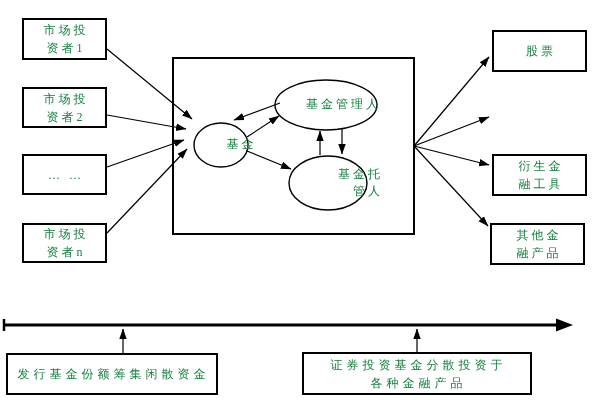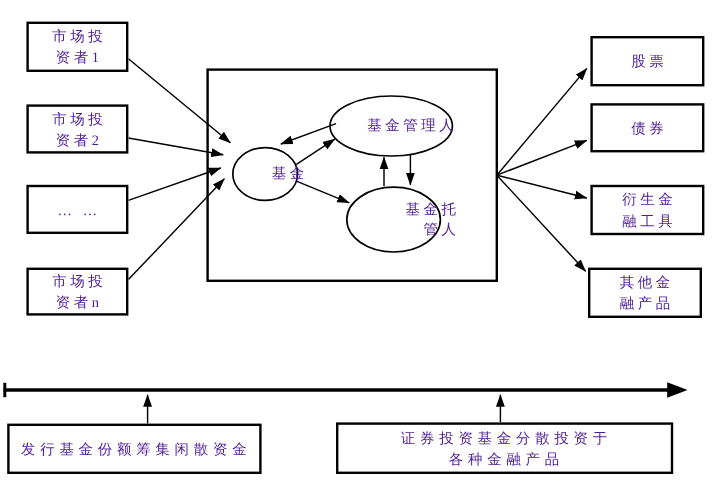--- a/index.html
+++ b/index.html
@@ -2,21 +2,21 @@
 <html><head>
 <meta charset="utf-8">
 <style>
   html, body { margin: 0; padding: 0; background: #ffffff; }
   #canvas {
     position: relative;
     width: 600px;
     height: 400px;
     background: #ffffff;
     font-family: "Liberation Serif", "DejaVu Serif", serif;
-    color: #4c1d95;
+    color: #15803d;
     overflow: hidden;
   }
   #wires { position: absolute; left: 0; top: 0; width: 600px; height: 400px; }
   .box {
     position: absolute;
     box-sizing: border-box;
     border: 2px solid #000000;
     background: #ffffff;
     display: flex;
     flex-direction: column;
@@ -111,33 +111,30 @@
     <div class="ln">基金管理人</div>
   </div>
   <div class="shape-label" style="left:289px; top:156px; width:78px; height:54px;align-items:flex-end;">
     <div class="ln">基金托</div>
     <div class="ln">管人</div>
   </div>
 
   <div class="box" style="left:492px; top:30px; width:95px; height:42px;">
     <div class="ln">股票</div>
   </div>
-  <div class="box" style="left:492px; top:86px; width:95px; height:41px;">
-    <div class="ln">债券</div>
-  </div>
   <div class="box" style="left:492px; top:154px; width:95px; height:42px;">
     <div class="ln">衍生金</div>
     <div class="ln">融工具</div>
   </div>
   <div class="box" style="left:490px; top:223px; width:95px; height:42px;">
     <div class="ln">其他金</div>
     <div class="ln">融产品</div>
   </div>
 
   <div class="box note" style="left:6px; top:353px; width:212px; height:42px;">
     <div class="ln">发行基金份额筹集闲散资金</div>
   </div>
-  <div class="box note" style="left:280px; top:352px; width:281px; height:43px;font-family:Liberation Serif, serif;">
+  <div class="box note" style="left:302px; top:352px; width:230px; height:43px;font-family:Liberation Serif, serif;">
     <div class="ln">证券投资基金分散投资于</div>
     <div class="ln">各种金融产品</div>
   </div>
 
 </div>
 
 </body></html>

